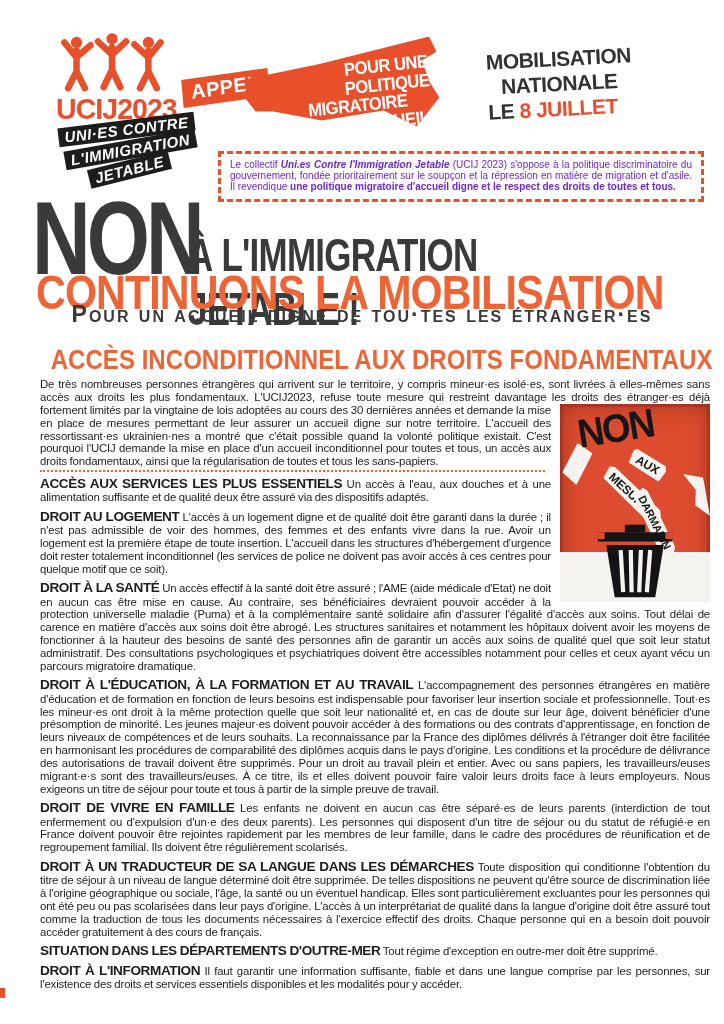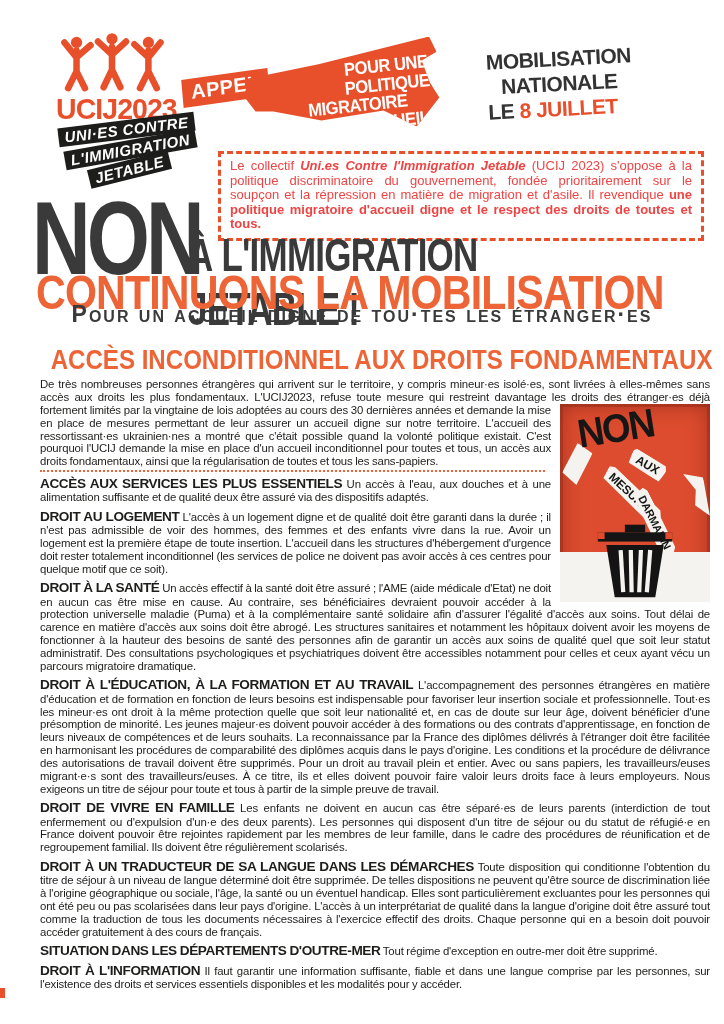--- a/index.html
+++ b/index.html
@@ -33,21 +33,21 @@
 
   .mob { position:absolute; left:487px; top:46px; transform:rotate(-3deg);
          color:#333; font-weight:800; font-size:21px; line-height:1.2;
          letter-spacing:-0.5px; }
   .mob .m2 { margin-left:14px; }
   .mob .date { color:#e8502c; }
 
   
   .dashed-box { position:absolute; left:218px; top:151px; width:462px;
                 border:3px dashed #e8502c; padding:5px 9px 6px;
-                font-size:13px; line-height:1.12; text-align:justify; color:#ef4444; }
+                font-size:10px; line-height:1.12; text-align:justify; color:#6d28d9; }
   .dashed-box .it { font-style:italic; font-weight:bold; }
   .dashed-box .bd { font-weight:bold; }
 
   
   .hl-non { position:absolute; left:32px; top:192px; font-size:104px; font-weight:900;
             color:#3a3a3a; line-height:0.9; letter-spacing:-5px;
             transform:scaleX(0.78); transform-origin:left top; }
   .hl-imm { position:absolute; left:188px; top:228px; font-size:46px; font-weight:800;
             color:#3a3a3a; letter-spacing:-1px; transform:scaleX(0.76); transform-origin:left top; }
   .hl-cont { position:absolute; left:36px; top:264px; font-size:49px; font-weight:800;

